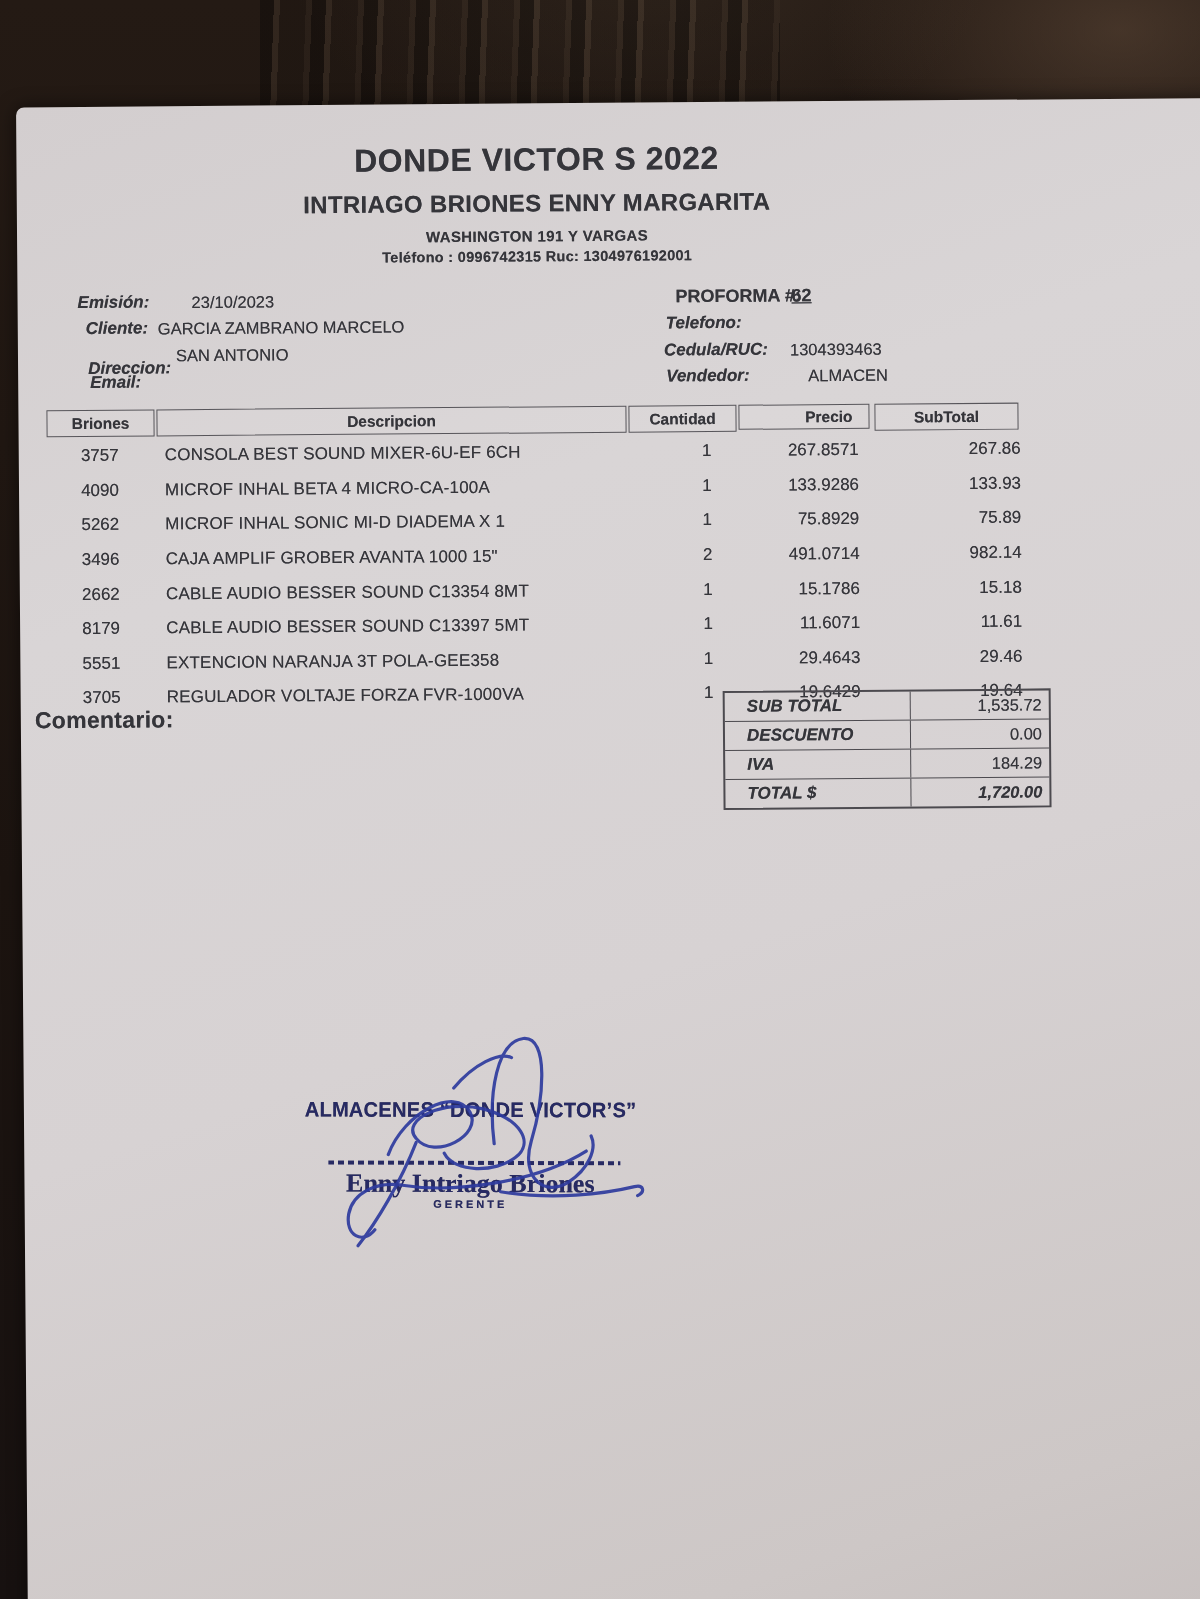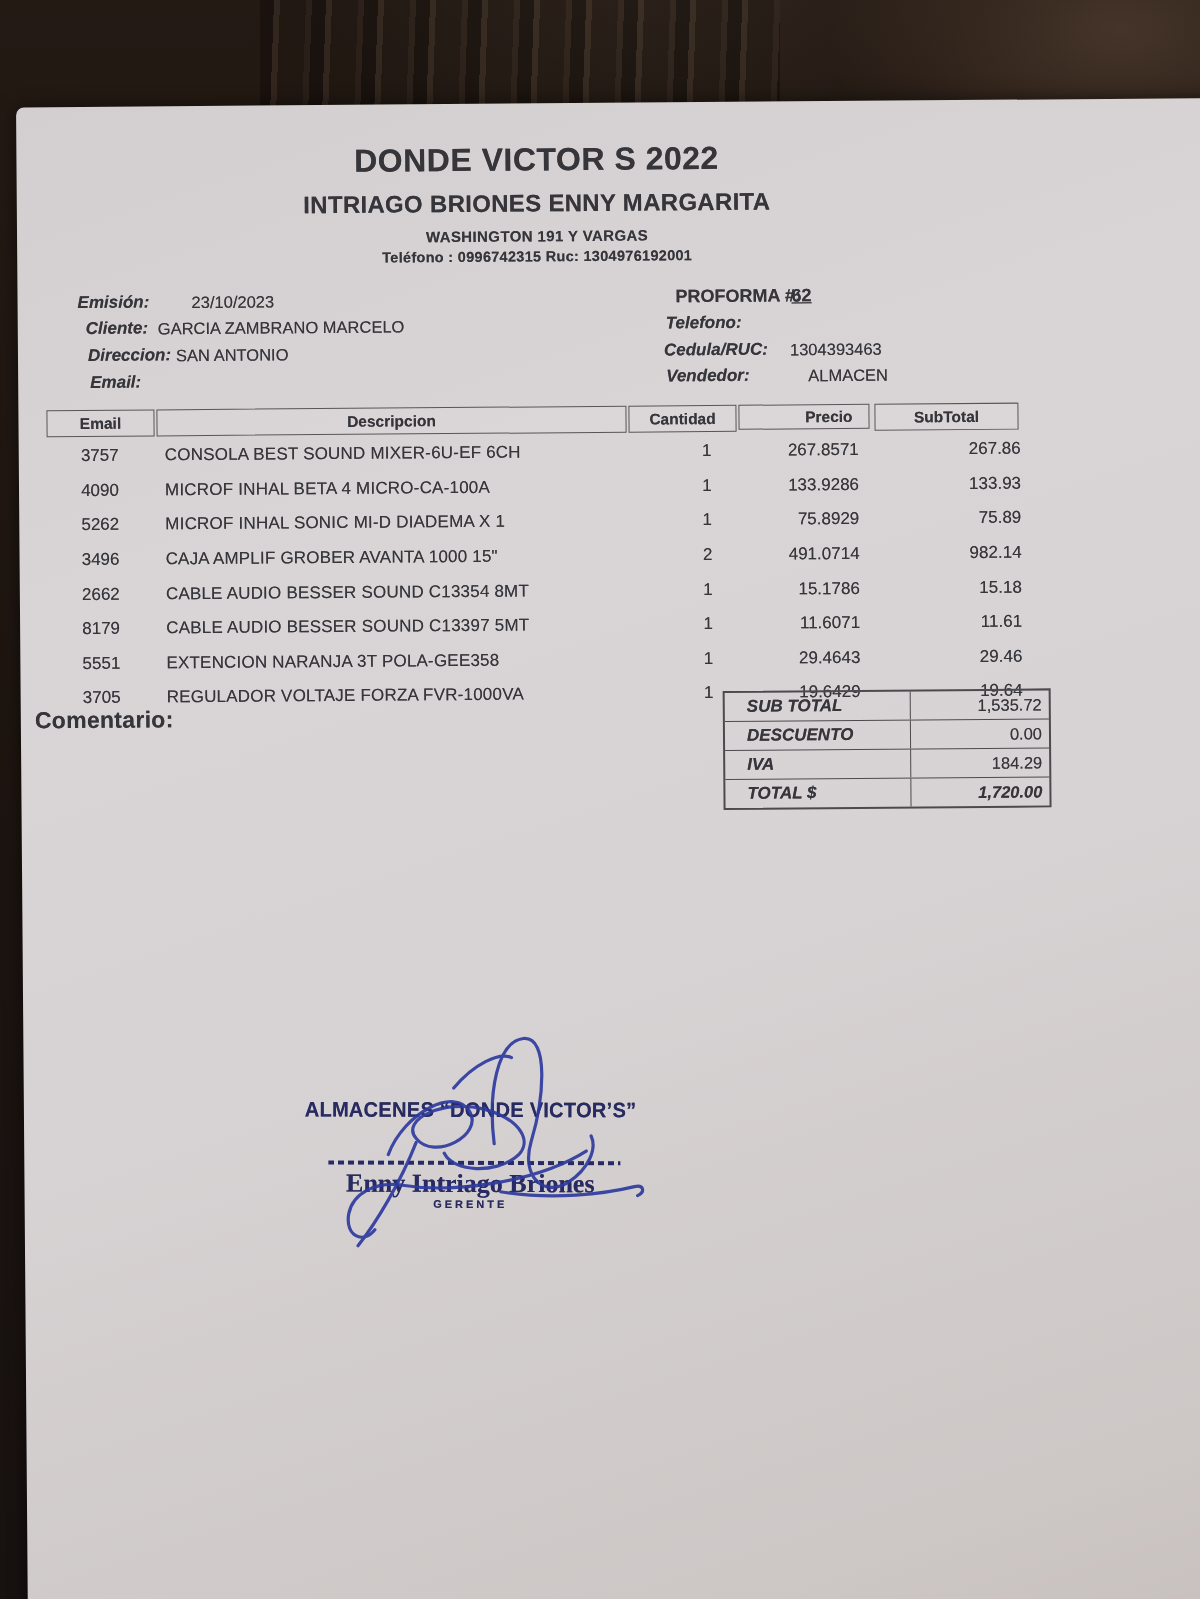--- a/index.html
+++ b/index.html
@@ -87,33 +87,33 @@
     <div class="doc-title b">DONDE VICTOR S 2022</div>
     <div class="doc-company b">INTRIAGO BRIONES ENNY MARGARITA</div>
     <div class="doc-address b">WASHINGTON 191 Y VARGAS</div>
     <div class="doc-phone b">Teléfono : 0996742315 Ruc: 1304976192001</div>
   </div>
 
   <span class="abs meta-label" style="left:60px;top:186px;">Emisión:</span>
   <span class="abs meta-value" style="left:174px;top:187px;">23/10/2023</span>
   <span class="abs meta-label" style="left:68px;top:212px;">Cliente:</span>
   <span class="abs meta-value" style="left:140px;top:213px;">GARCIA ZAMBRANO MARCELO</span>
-  <span class="abs meta-label" style="left:70px;top:239px;">Direccion:</span>
+  <span class="abs meta-label" style="left:70px;top:252px;">Direccion:</span>
   <span class="abs meta-value" style="left:158px;top:240px;">SAN ANTONIO</span>
   <span class="abs meta-label" style="left:72px;top:266px;">Email:</span>
 
   <span class="abs proforma" style="left:622px;top:184px;padding-left:36px;">PROFORMA #:</span>
   <span class="abs proforma proforma-num" style="left:736px;top:184px;">62</span>
   <span class="abs meta-label" style="left:648px;top:211px;">Telefono:</span>
   <span class="abs meta-label" style="left:646px;top:238px;">Cedula/RUC:</span>
   <span class="abs meta-value" style="left:772px;top:239px;">1304393463</span>
   <span class="abs meta-label" style="left:648px;top:264px;">Vendedor:</span>
   <span class="abs meta-value" style="left:790px;top:265px;">ALMACEN</span>
 
-  <div class="th" style="left:28px;width:106px;">Email</div>
+  <div class="th" style="left:28px;width:106px;">Briones</div>
   <div class="th" style="left:138px;width:468px;">Descripcion</div>
   <div class="th" style="left:610px;width:106px;">Cantidad</div>
   <div class="th precio" style="left:720px;width:131px;">Precio</div>
   <div class="th" style="left:856px;width:142px;">SubTotal</div>
 
   <div class="irow" style="top:339px;">
     <span class="c-codigo">3757</span>
       <span class="c-desc">CONSOLA BEST SOUND MIXER-6U-EF 6CH</span>
       <span class="c-cant">1</span>
       <span class="c-precio">267.8571</span>

